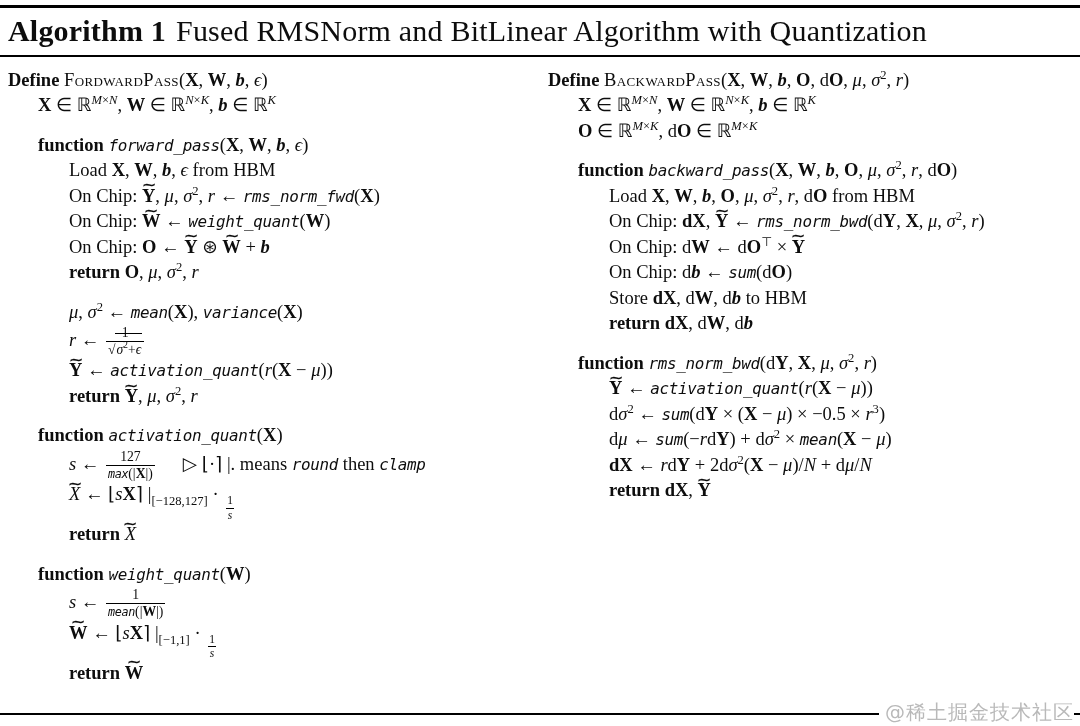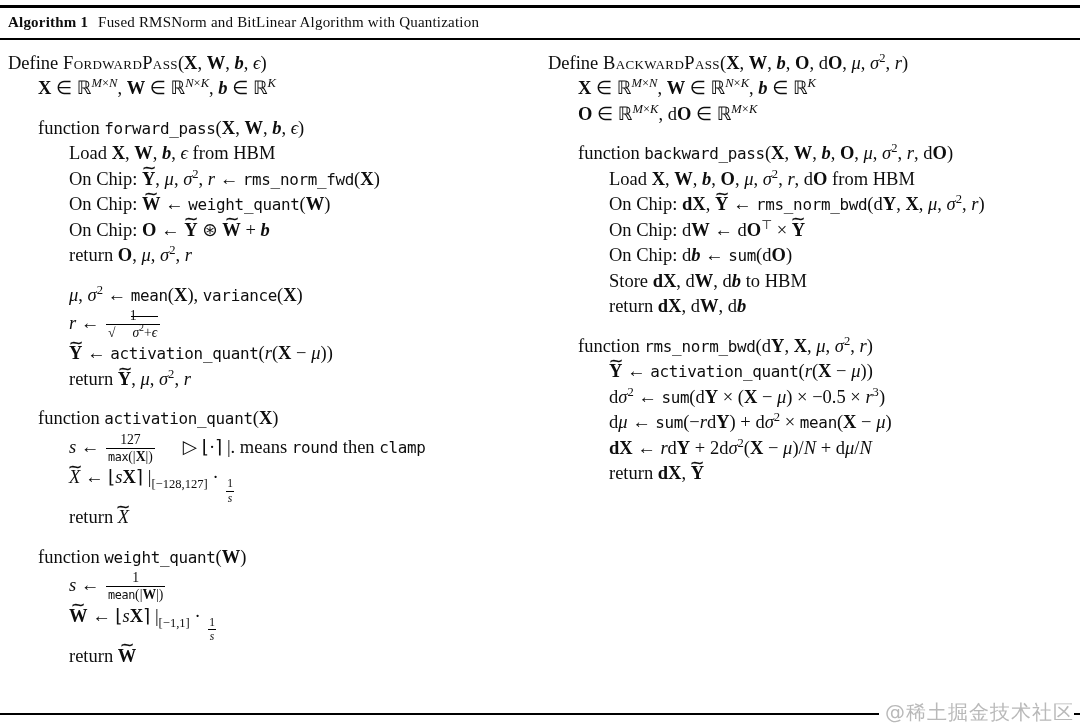--- a/index.html
+++ b/index.html
@@ -6,52 +6,52 @@
   html,body { width:1080px; height:726px; background:#ffffff; overflow:hidden; }
   body { font-family:"Liberation Serif", serif; color:#0d0d0d; position:relative; }
 
   .page { position:absolute; inset:0; }
 
   .rule { width:100%; background:#000; }
   .rule.thick  { height:3px; margin-top:5px; }
   .rule.mid    { height:1.6px; }
   .rule.bottom { position:absolute; left:0; right:0; bottom:11px; height:2px; }
 
-  .algo-title { font-size:15px; padding:6px 8px 7px 8px; letter-spacing:0.2px; }
+  .algo-title { font-size:30px; padding:6px 8px 7px 8px; letter-spacing:0.2px; }
   .algo-title .lbl { font-weight:bold; margin-right:10px; }
 
   .algo-body { display:flex; padding:11px 4px 0 8px; }
   .col { width:50%; }
   .col.right { padding-left:6px; }
 
   .line { font-size:18.5px; min-height:25.5px; line-height:25.5px; white-space:nowrap; }
   .gap  { height:14px; }
   .ind0 { padding-left:0; }
   .ind1 { padding-left:30px; }
   .ind2 { padding-left:61px; }
 
-  .kw { font-weight:normal; }
+  .kw { font-weight:bold; }
   .sc { font-variant:small-caps; letter-spacing:0.4px; }
-  .tt { font-family:"DejaVu Sans Mono", monospace; font-size:0.86em; letter-spacing:-0.3px; }
+  .tt { font-family:"DejaVu Sans Mono", monospace; font-size:0.86em; letter-spacing:-0.3px;font-style:italic; }
 
   
   .wt { position:relative; display:inline-block; line-height:1; }
   .wt::after { content:"∼"; position:absolute; left:50%; top:-0.58em;
                transform:translateX(-50%) scaleX(1.35); font-size:0.68em;
                font-weight:bold; line-height:1; }
 
   
   .frac { display:inline-flex; flex-direction:column; align-items:center;
           vertical-align:middle; font-size:0.74em; line-height:1.18;
           margin:0 2px; text-align:center; }
   .frac .bot { border-top:1.4px solid #000; padding:0 2px; }
   .frac .top { padding:0 2px; }
   .frac.sm { font-size:0.62em; vertical-align:-0.35em; }
 
-  .ol { border-top:1.2px solid #000; padding:8px 1px;margin-left:16px; }
+  .ol { border-top:1.2px solid #000; padding:8px 1px; }
 
   sup { font-size:0.68em; vertical-align:super; line-height:0; }
   sub { font-size:0.68em; vertical-align:sub; line-height:0; }
 
   .cmt { margin-left:26px; }
 
   .watermark { position:absolute; right:6px; bottom:0px; font-size:20px;
                color:#b9b9b9; font-family:"DejaVu Sans", sans-serif;
                letter-spacing:1px; background:#fff; padding-left:6px;margin-top:20px; }
 </style>

